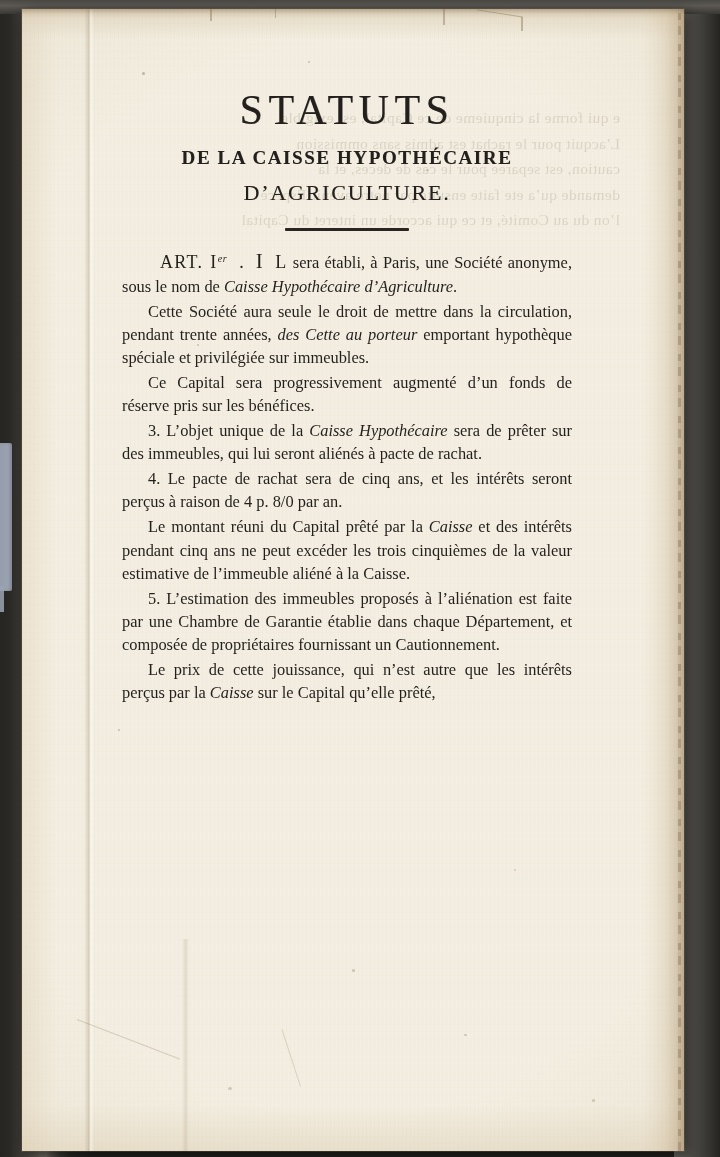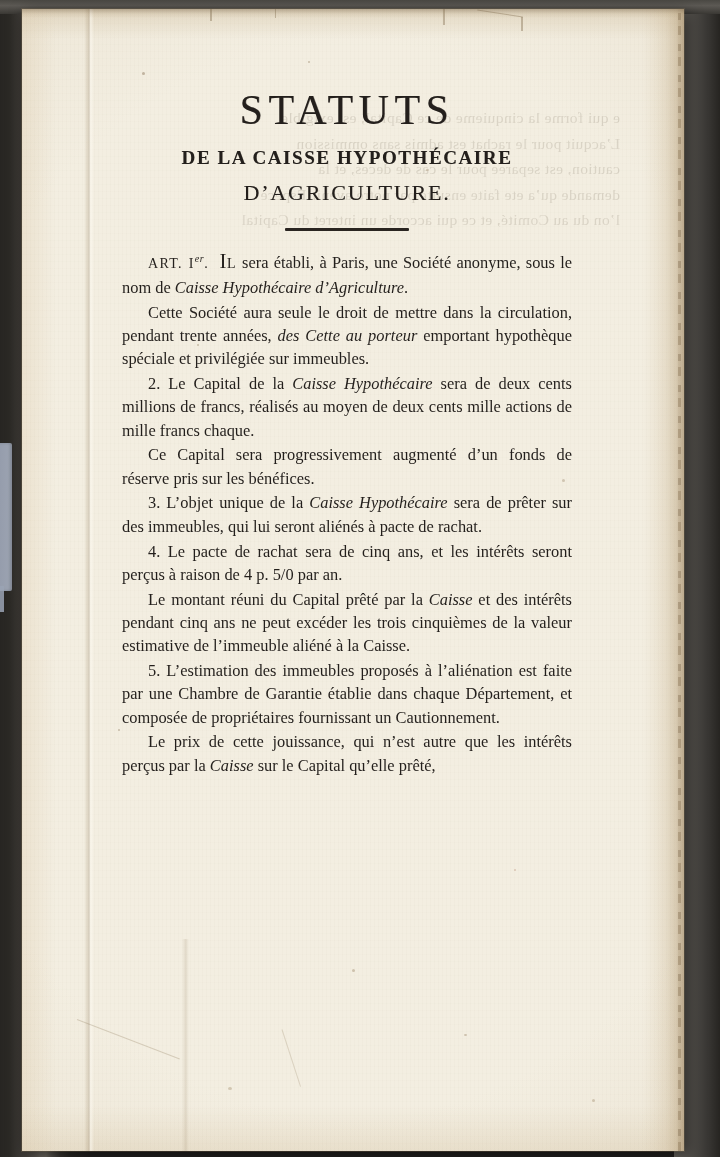--- a/index.html
+++ b/index.html
@@ -255,23 +255,24 @@
     color: #231f1c;
   }
   .para {
     margin: 0;
     text-indent: 26px;
     text-align: justify;
   }
   .para + .para { margin-top: 1.5px; }
 
   .smallcaps {
-    font-size: 14px;
+    font-size: 18px;
     letter-spacing: 1.3px;
     text-transform: uppercase;
+    margin-left: 12px;
   }
   .art-sup { font-size: 10px; vertical-align: super; letter-spacing: 0.6px; font-style: italic; }
   .dropcap-i {
     font-size: 21px;
     line-height: 0;
     font-weight: 400;
     padding-right: 0.5px;
   }
   .ital { font-style: italic; }
 
@@ -333,27 +334,26 @@
       <div class="title-sub2">D’AGRICULTURE.</div>
 
       <div class="rule"></div>
 
       <div class="body-text">
 
         <p class="para"><span class="smallcaps">ART. I</span><span class="art-sup">er</span><span class="smallcaps">.</span><span>&nbsp; </span><span class="dropcap-i">I</span><span class="smallcaps">L</span><span> sera établi, à Paris, une Société anonyme, sous le nom de </span><span class="ital">Caisse Hypothécaire d’Agriculture</span><span>.</span></p>
 
         <p class="para"><span>Cette Société aura seule le droit de mettre dans la circulation, pendant trente années, </span><span class="ital">des Cette au porteur</span><span> emportant hypothèque spéciale et privilégiée sur immeubles.</span></p>
 
-        <p class="para"><span>2. </span><span>Le Capital de la </span><span class="ital">Caisse Hypothécaire</span><span> sera de deux cents millions de francs, réalisés au moyen de deux cents mille actions de mille francs chaque.</span></p>
 
         <p class="para"><span>Ce Capital sera progressivement augmenté d’un fonds de réserve pris sur les bénéfices.</span></p>
 
         <p class="para"><span>3. </span><span>L’objet unique de la </span><span class="ital">Caisse Hypothécaire</span><span> sera de prêter sur des immeubles, qui lui seront aliénés à pacte de rachat.</span></p>
 
-        <p class="para"><span>4. </span><span>Le pacte de rachat sera de cinq ans, et les intérêts seront perçus à raison de 4 p. 5/0 par an.</span></p>
+        <p class="para"><span>4. </span><span>Le pacte de rachat sera de cinq ans, et les intérêts seront perçus à raison de 4 p. 8/0 par an.</span></p>
 
         <p class="para"><span>Le montant réuni du Capital prêté par la </span><span class="ital">Caisse</span><span> et des intérêts pendant cinq ans ne peut excéder les trois cinquièmes de la valeur estimative de l’immeuble aliéné à la Caisse.</span></p>
 
         <p class="para"><span>5. </span><span>L’estimation des immeubles proposés à l’aliénation est faite par une Chambre de Garantie établie dans chaque Département, et composée de propriétaires fournissant un Cautionnement.</span></p>
 
 
         <p class="para"><span>Le prix de cette jouissance, qui n’est autre que les intérêts perçus par la </span><span class="ital">Caisse</span><span> sur le Capital qu’elle prêté,</span></p>
 
       </div>
     </div>

